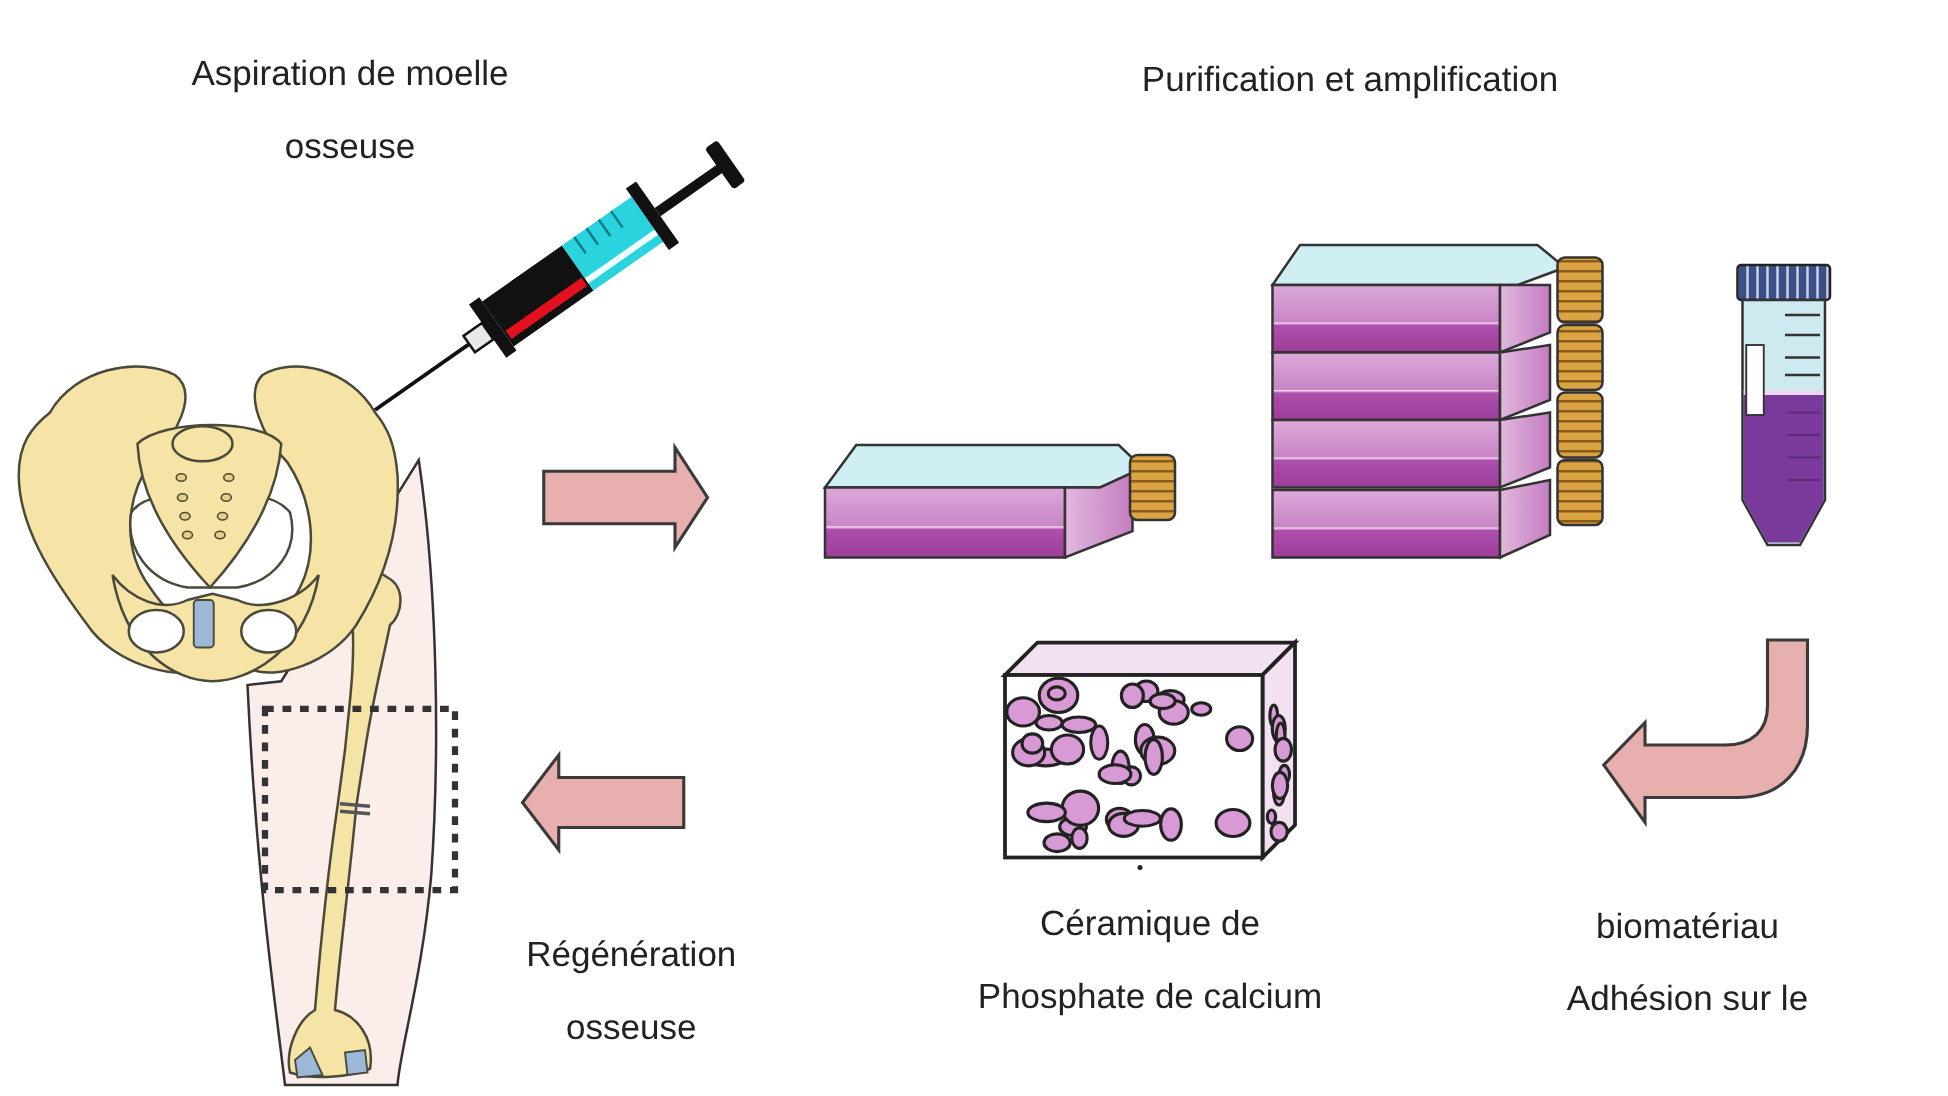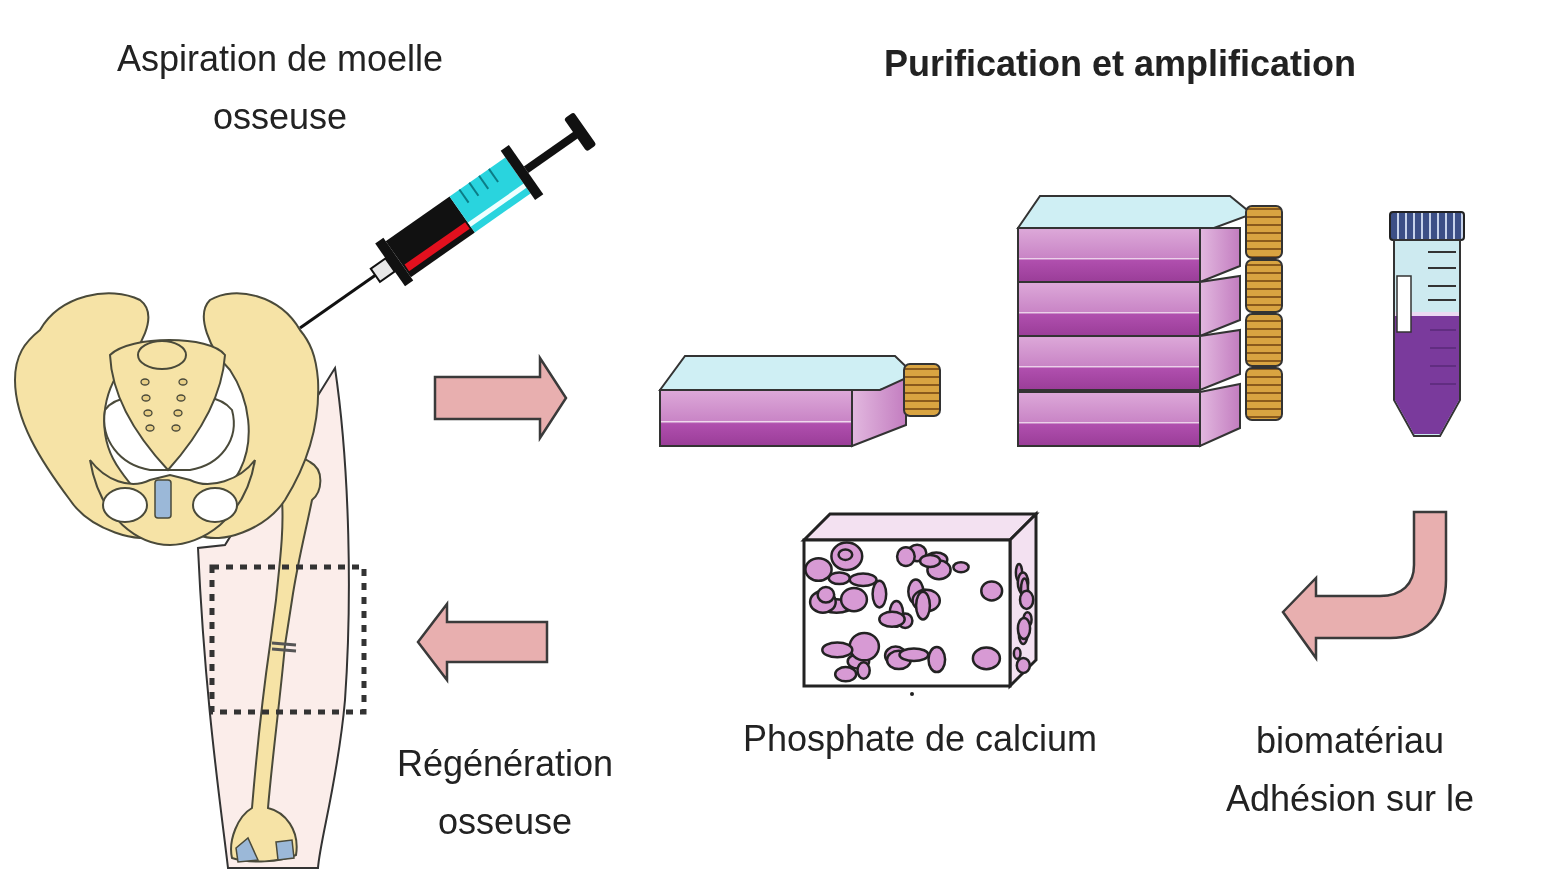--- a/index.html
+++ b/index.html
@@ -1,18 +1,18 @@
 <!DOCTYPE html>
 <html><head>
 <meta charset="utf-8">
 <style>
   html, body { margin: 0; padding: 0; background: #ffffff; }
   body { width: 1558px; height: 877px; position: relative; overflow: hidden;
          font-family: "Liberation Sans", "DejaVu Sans", sans-serif; color: #222; }
-  .label { position: absolute; text-align: center; font-size: 36px; line-height: 58px; color: #222; white-space: nowrap; }
+  .label { position: absolute; text-align: center; font-size: 28px; line-height: 58px; color: #222; white-space: nowrap; }
   .label span { display: block; }
   svg.art { position: absolute; left: 0; top: 0; width: 1558px; height: 877px; }
 </style>
 </head>
 <body>
 
 <svg class="art" viewBox="0 0 1558 877">
   <defs>
     <linearGradient id="mediumGrad" x1="0" y1="0" x2="0" y2="1">
       <stop offset="0" stop-color="#DDA9D9"></stop>
@@ -209,29 +209,30 @@
   </g>
 
   <path d="M547 622 L 447 622 L 447 604 L 418 642 L 447 680 L 447 662 L 547 662 Z" fill="#E8AFAF" stroke="#3a3a3a" stroke-width="2.5"></path>
 </svg>
 
 <div class="label" style="left:60px; top:30px; width:440px;">
   <span>Aspiration de moelle</span>
   <span>osseuse</span>
 </div>
 
-<div class="label" style="left:820px; top:35px; width:600px;font-weight:bold;">
+<div class="label" style="left:780px; top:35px; width:600px;">
   <span>Purification et amplification</span>
 </div>
 
 <div class="label" style="left:1180px; top:712px; width:340px;">
   <span>biomatériau</span>
   <span>Adhésion sur le</span>
 </div>
 
 <div class="label" style="left:690px; top:710px; width:460px;">
+  <span>Céramique de</span>
   <span>Phosphate de calcium</span>
 </div>
 
 <div class="label" style="left:360px; top:735px; width:290px;">
   <span>Régénération</span>
   <span>osseuse</span>
 </div>
 
 </body></html>

